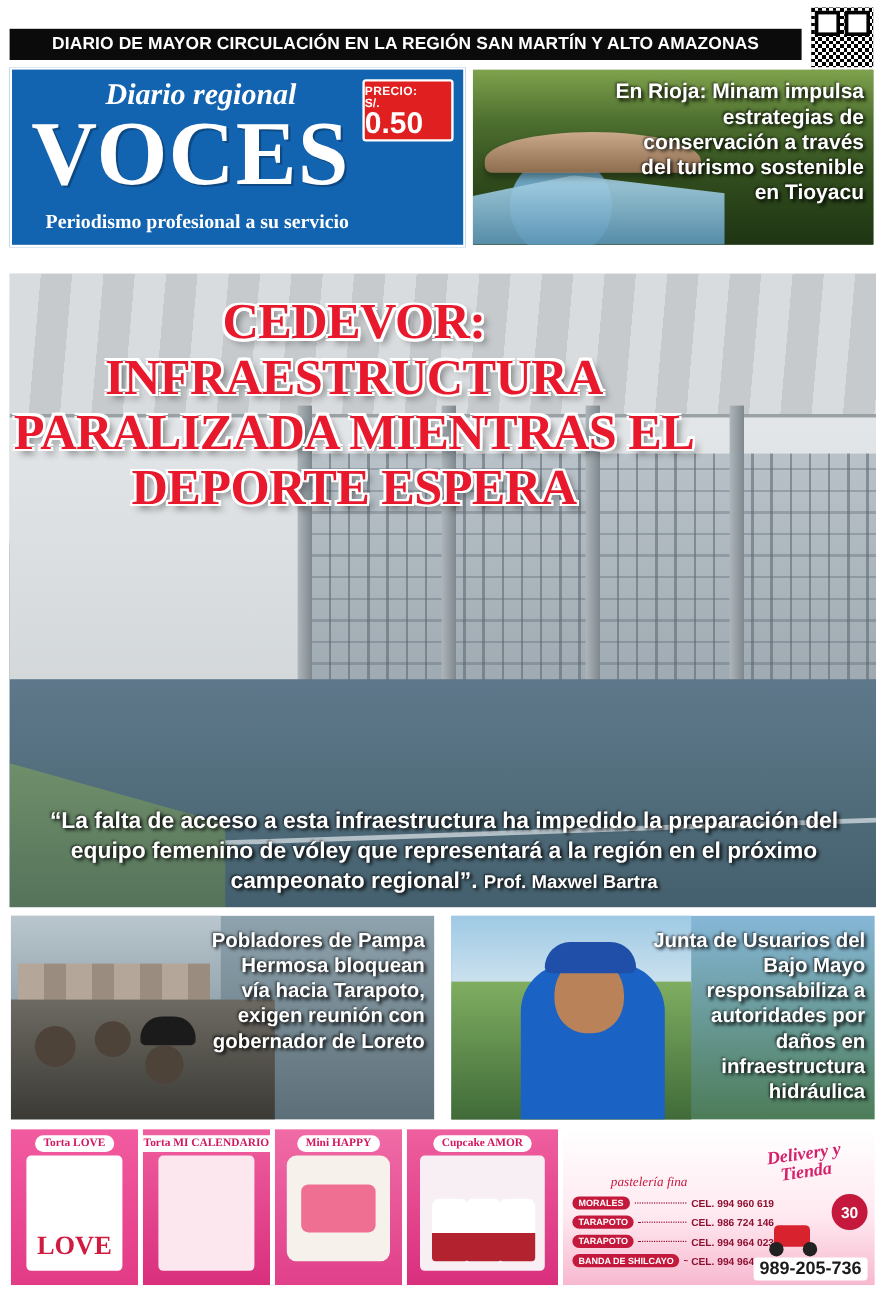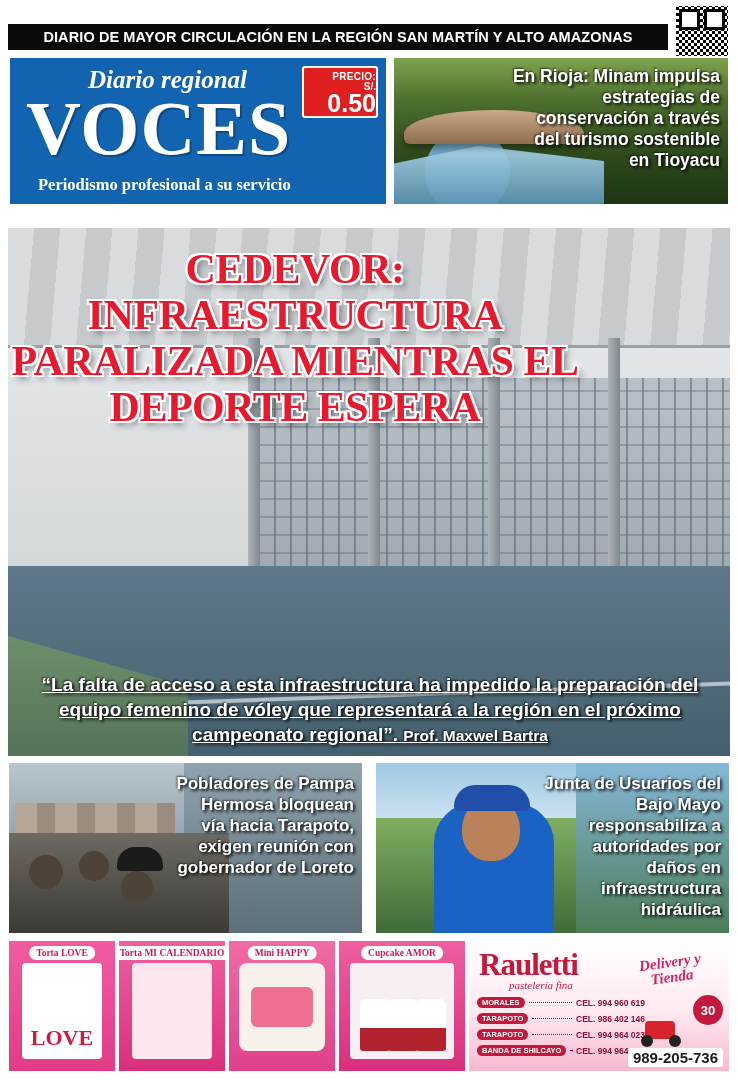--- a/index.html
+++ b/index.html
@@ -56,21 +56,21 @@
     text-shadow: 2px 2px 0 rgba(0,0,0,.25);
   }
   .mast-sub2 {
     position: absolute; bottom: 9px; left: 28px;
     color: #ffffff; font-size: 16.5px; font-weight: bold;
     font-family: "Liberation Serif", serif;
   }
   .price-badge {
     position: absolute; top: 8px; right: 8px; width: 76px; height: 52px;
     background: #e02020; border: 2px solid #ffffff; border-radius: 3px;
-    color: #ffffff; text-align: right;
+    color: #ffffff; text-align: left;
   }
   .price-label { font-size: 10px; font-weight: bold; margin-top: 3px; letter-spacing: .3px;}
   .price-cur { font-size: 10px; font-weight: bold; display:block; line-height:9px;}
   .price-val { font-size: 25px; font-weight: bold; line-height: 25px; }
 
   
   .topright {
     position: absolute; top: 56px; left: 392px; width: 338px; height: 150px;
     border: 2px solid #ffffff; overflow: hidden;
     background: linear-gradient(180deg,#5c7a3a 0%, #3e5c28 40%, #2c4a1f 100%);
@@ -160,21 +160,20 @@
     text-shadow:
       2px 0 0 #fff, -2px 0 0 #fff, 0 2px 0 #fff, 0 -2px 0 #fff,
       2px 2px 0 #fff, -2px 2px 0 #fff, 2px -2px 0 #fff, -2px -2px 0 #fff,
       4px 4px 6px rgba(0,0,0,.45);
   }
   .main-quote {
     position: absolute; bottom: 8px; left: 12px; width: 700px;
     color: #ffffff; font-weight: bold; font-size: 19px; line-height: 25px;
     text-align: center;
     text-shadow: 2px 2px 3px rgba(0,0,0,.9), -1px -1px 2px rgba(0,0,0,.7);
-    text-decoration: underline;
   }
   .main-quote .attr { font-size: 15.5px; }
 
   
   .sec {
     position: absolute; top: 762px; height: 172px; overflow: hidden;
     border: 1px solid #ffffff;
   }
   .sec-left  { left: 8px;  width: 355px; background: linear-gradient(180deg,#8fa3ae,#5c6f78); }
   .sec-right { left: 375px; width: 355px; background: linear-gradient(180deg,#86b7d8,#4c7c57); }
@@ -353,33 +352,32 @@
     <div class="ad ad4">
       <div class="ad-cakeimg cake4">
         <div class="cup" style="left:10px"></div>
         <div class="cup" style="left:38px"></div>
         <div class="cup" style="left:66px"></div>
       </div>
       <div class="ad-label">Cupcake AMOR</div>
     </div>
 
     <div class="ad5">
-      <div class="raul-logo">Rauletti</div>
       <div class="raul-sub">pastelería fina</div>
       <div class="raul-delivery">Delivery y Tienda</div>
 
       <div class="contact-row" style="top:56px">
         <span class="contact-city">MORALES</span>
         <span class="contact-dash"></span>
         <span>CEL. 994 960 619</span>
       </div>
       <div class="contact-row" style="top:72px">
         <span class="contact-city">TARAPOTO</span>
         <span class="contact-dash"></span>
-        <span>CEL. 986 402 146</span>
+        <span>CEL. 986 724 146</span>
       </div>
       <div class="contact-row" style="top:88px">
         <span class="contact-city">TARAPOTO</span>
         <span class="contact-dash"></span>
         <span>CEL. 994 964 023</span>
       </div>
       <div class="contact-row" style="top:104px">
         <span class="contact-city">BANDA DE SHILCAYO</span>
         <span class="contact-dash"></span>
         <span>CEL. 994 964 023</span>

